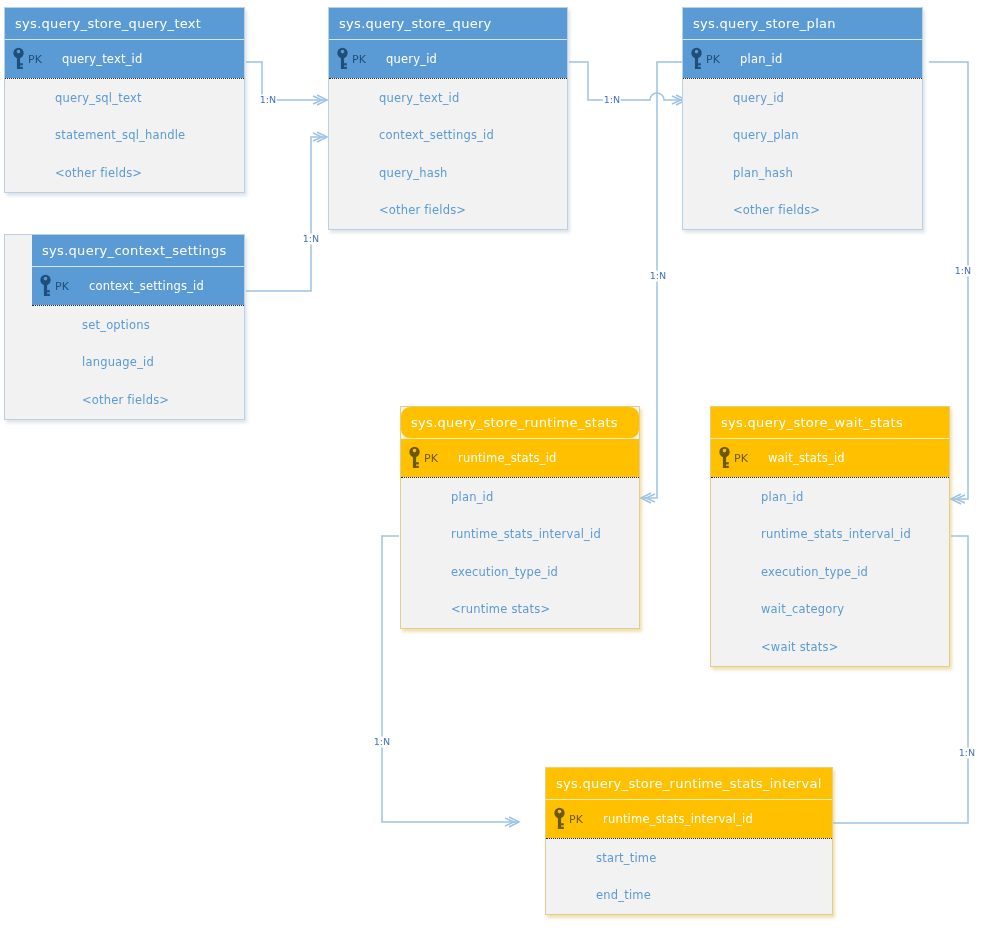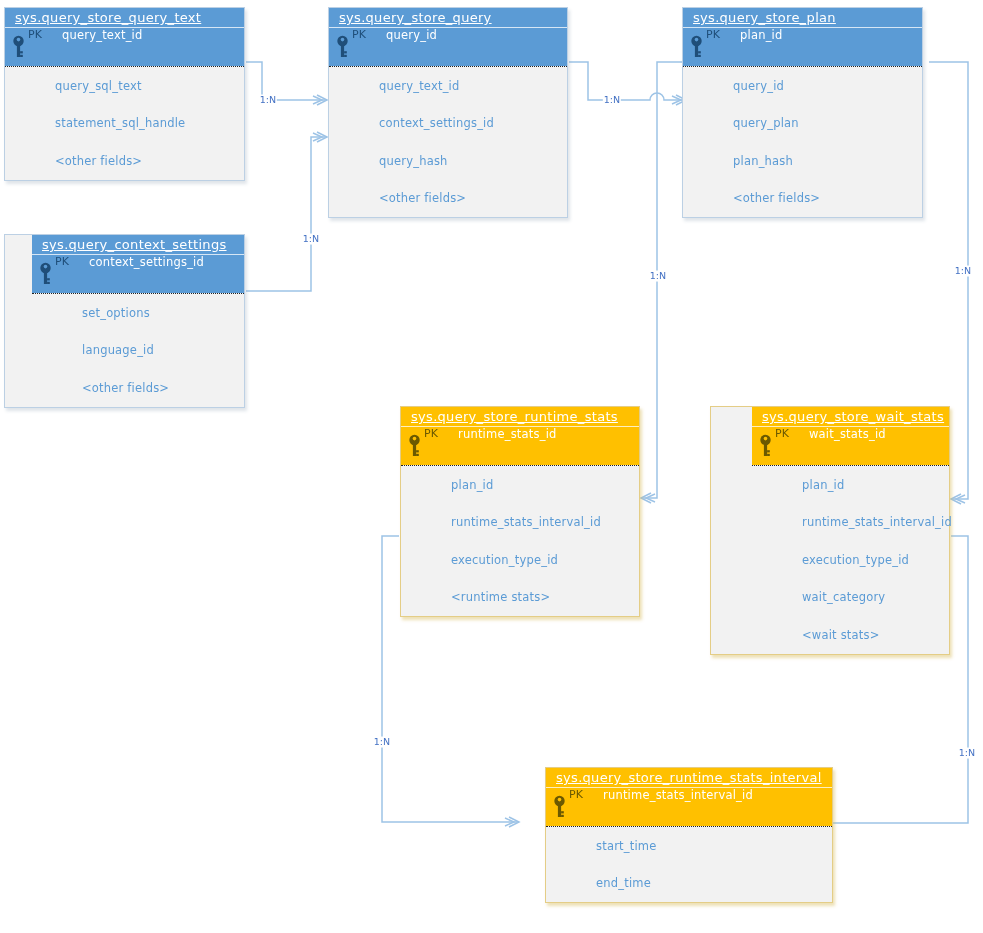--- a/index.html
+++ b/index.html
@@ -5,26 +5,26 @@
   html,body { margin:0; padding:0; background:#ffffff; }
   #diagram {
     position:relative; width:983px; height:933px; overflow:hidden;
     font-family:"DejaVu Sans","Liberation Sans",sans-serif; background:#ffffff;
   }
   #connector-layer { position:absolute; left:0; top:0; pointer-events:none; }
   .tbl { position:absolute; box-sizing:border-box; background:#f2f2f2; }
   .tbl.blue   { border:1px solid #bcd0e4; box-shadow:2px 3px 3px rgba(130,150,170,0.25); }
   .tbl.orange { border:1px solid #e4cd86; box-shadow:2px 3px 3px rgba(216,186,90,0.45); }
   .title {
-    height:20px; display:flex; align-items:center; box-sizing:border-box;
+    height:32px; display:flex; align-items:center; box-sizing:border-box;
     padding-left:10px; font-size:13px; letter-spacing:0.3px;
     border-bottom:1px solid rgba(255,255,255,0.75);
-    white-space:nowrap; overflow:hidden;text-decoration:underline;
-  }
-  .pkrow { height:38px; display:flex; box-sizing:border-box; }
+    white-space:nowrap; overflow:hidden;
+  }
+  .pkrow { height:38px; display:flex; align-items:center; box-sizing:border-box; }
   .keyicon { width:16px; margin-left:7px; display:flex; align-items:center; }
   .pkbadge { width:26px; font-size:11px; }
   .pkname  { font-size:11.5px; letter-spacing:0.2px; margin-left:8px; white-space:nowrap; }
   .tblbody { border-top:1px dotted #222222; }
   .frow {
     height:37.5px; display:flex; align-items:center; box-sizing:border-box;
     padding-left:50px; font-size:11.5px; letter-spacing:0.2px; white-space:nowrap;
   }
   .lbl {
     position:absolute; transform:translate(-50%,-50%);
@@ -145,42 +145,42 @@
         <span class="pkbadge" style="color: rgb(31, 78, 121);">PK</span>
         <span class="pkname" style="color: rgb(255, 255, 255);">context_settings_id</span>
       </div>
       <div class="tblbody">
         <div class="frow" style="color: rgb(91, 155, 213);">set_options</div>
         <div class="frow" style="color: rgb(91, 155, 213);">language_id</div>
         <div class="frow" style="color: rgb(91, 155, 213);">&lt;other fields&gt;</div>
       </div>
     </div>
     <div class="tbl orange" style="left: 400px; top: 406px; width: 240px; background: rgb(242, 242, 242);">
-      <div class="title" style="background: rgb(255, 192, 0); color: rgb(255, 255, 255);">sys.query_store_runtime_stats</div>
+      <div class="title" style="background: rgb(255, 192, 0); color: rgb(255, 255, 255); border-radius: 9px;">sys.query_store_runtime_stats</div>
       <div class="pkrow" style="background: rgb(255, 192, 0);">
         <span class="keyicon">
           <svg width="13" height="24" viewBox="0 0 13 24">
             <circle cx="6.5" cy="6" r="5.2" fill="#6b5900"></circle>
             <circle cx="6.5" cy="4.6" r="1.8" fill="#ffc000"></circle>
             <rect x="4.9" y="10.2" width="3.2" height="11.8" fill="#6b5900"></rect>
             <rect x="8.1" y="16.2" width="2.7" height="2.2" fill="#6b5900"></rect>
             <rect x="8.1" y="19.8" width="2.7" height="2.2" fill="#6b5900"></rect>
           </svg>
         </span>
         <span class="pkbadge" style="color: rgb(107, 89, 0);">PK</span>
         <span class="pkname" style="color: rgb(255, 255, 255);">runtime_stats_id</span>
       </div>
       <div class="tblbody">
         <div class="frow" style="color: rgb(91, 155, 213);">plan_id</div>
         <div class="frow" style="color: rgb(91, 155, 213);">runtime_stats_interval_id</div>
         <div class="frow" style="color: rgb(91, 155, 213);">execution_type_id</div>
         <div class="frow" style="color: rgb(91, 155, 213);">&lt;runtime stats&gt;</div>
       </div>
     </div>
-    <div class="tbl orange" style="left: 710px; top: 406px; width: 240px; background: rgb(242, 242, 242); padding-left: 41px;">
+    <div class="tbl orange" style="left: 710px; top: 406px; width: 240px; background: rgb(242, 242, 242);">
       <div class="title" style="background: rgb(255, 192, 0); color: rgb(255, 255, 255);">sys.query_store_wait_stats</div>
       <div class="pkrow" style="background: rgb(255, 192, 0);">
         <span class="keyicon">
           <svg width="13" height="24" viewBox="0 0 13 24">
             <circle cx="6.5" cy="6" r="5.2" fill="#6b5900"></circle>
             <circle cx="6.5" cy="4.6" r="1.8" fill="#ffc000"></circle>
             <rect x="4.9" y="10.2" width="3.2" height="11.8" fill="#6b5900"></rect>
             <rect x="8.1" y="16.2" width="2.7" height="2.2" fill="#6b5900"></rect>
             <rect x="8.1" y="19.8" width="2.7" height="2.2" fill="#6b5900"></rect>
           </svg>

